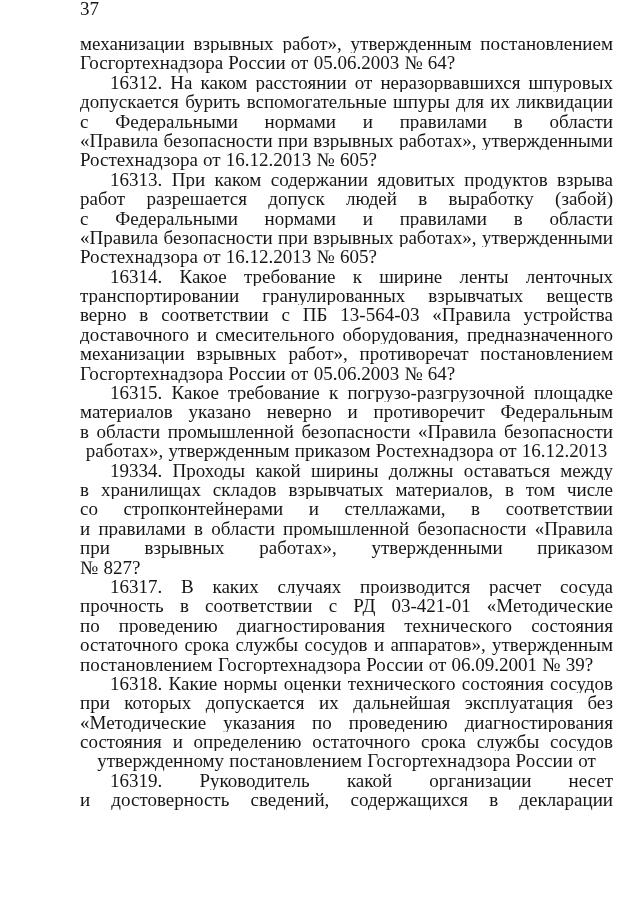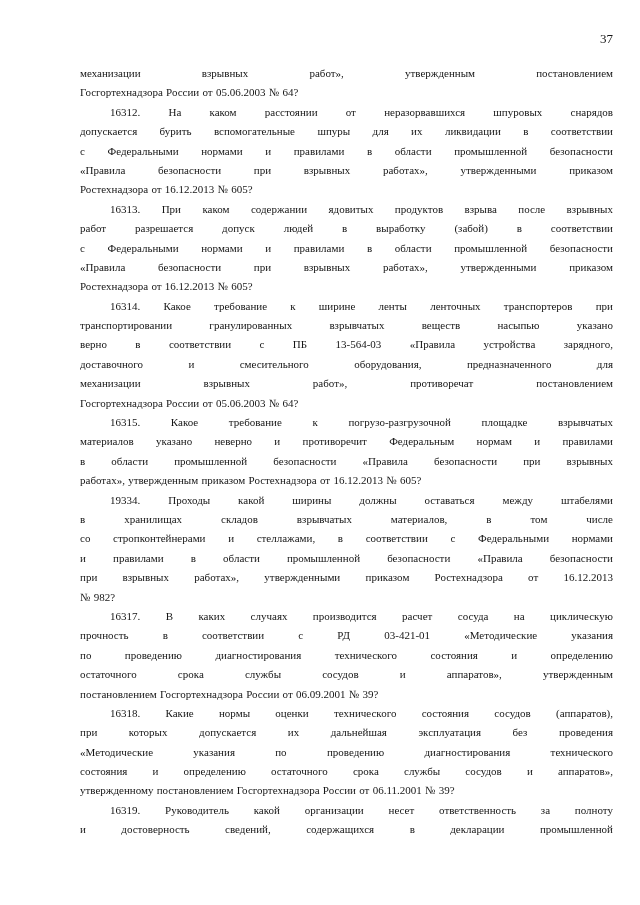--- a/index.html
+++ b/index.html
@@ -14,38 +14,37 @@
     font-family: "Liberation Serif", "DejaVu Serif", serif;
     color: #161616;
   }
   .page {
     width: 640px;
     height: 905px;
     background: #ffffff;
     position: relative;
   }
   .page-number {
-    padding-top: 30px;
     width: 533px;
     margin: 0 27px 0 80px;
-    text-align: right;
-    font-size: 13px;
+    text-align: left;
+    font-size: 19px;
     line-height: 18px;
   }
   .text-block {
     margin: 16px 27px 0 80px;
     width: 533px;
     overflow: hidden;
   }
   .paragraph {
     margin: 0;
     padding: 0;
   }
   .line {
-    font-size: 11px;
+    font-size: 19px;
     line-height: 19.4px;
     height: 19.4px;
     overflow: hidden;
     text-align: justify;
     text-align-last: justify;
     word-spacing: 0.5px;
   }
   .line.indent {
     text-indent: 30px;
   }
@@ -91,21 +90,21 @@
         <div class="line">материалов указано неверно и противоречит Федеральным нормам и правилами</div>
         <div class="line">в&nbsp;области промышленной безопасности «Правила безопасности при взрывных</div>
         <div class="line last">работах», утвержденным приказом Ростехнадзора от 16.12.2013 № 605?</div>
       </div>
       <div class="paragraph">
         <div class="line indent">19334. Проходы какой ширины должны оставаться между штабелями</div>
         <div class="line">в&nbsp;хранилищах складов взрывчатых материалов, в&nbsp;том числе</div>
         <div class="line">со&nbsp;стропконтейнерами и&nbsp;стеллажами, в&nbsp;соответствии с&nbsp;Федеральными нормами</div>
         <div class="line">и&nbsp;правилами в&nbsp;области промышленной безопасности «Правила безопасности</div>
         <div class="line">при взрывных работах», утвержденными приказом Ростехнадзора от 16.12.2013</div>
-        <div class="line last">№ 982?</div>
+        <div class="line last">№ 827?</div>
       </div>
       <div class="paragraph">
         <div class="line indent">16317. В каких случаях производится расчет сосуда на&nbsp;циклическую</div>
         <div class="line">прочность в&nbsp;соответствии с&nbsp;РД&nbsp;03-421-01 «Методические указания</div>
         <div class="line">по&nbsp;проведению диагностирования технического состояния и&nbsp;определению</div>
         <div class="line">остаточного срока службы сосудов и&nbsp;аппаратов», утвержденным</div>
         <div class="line last">постановлением Госгортехнадзора России от 06.09.2001 № 39?</div>
       </div>
       <div class="paragraph">
         <div class="line indent">16318. Какие нормы оценки технического состояния сосудов (аппаратов),</div>

